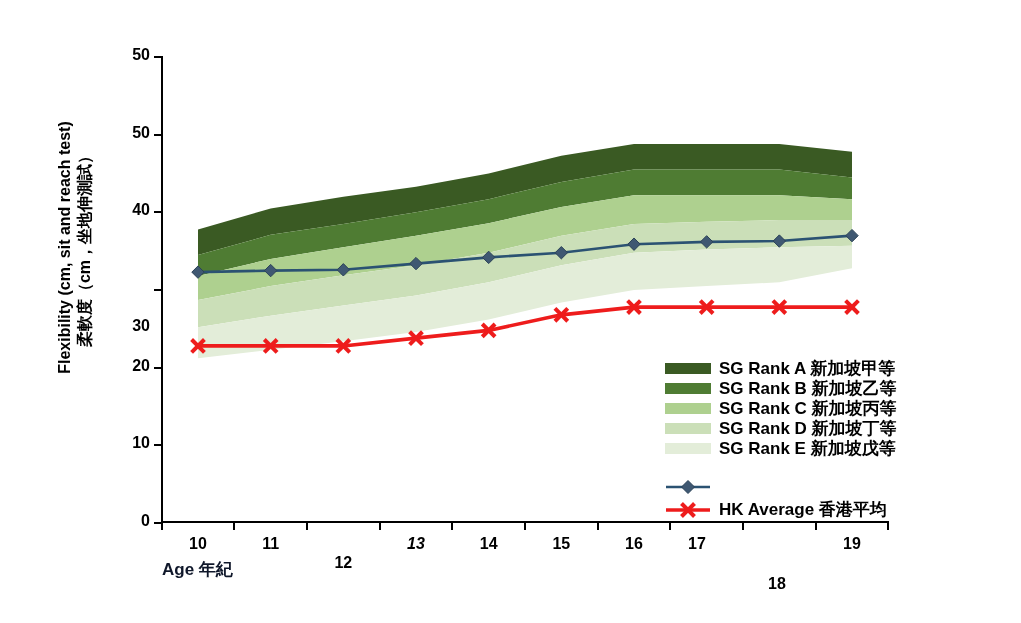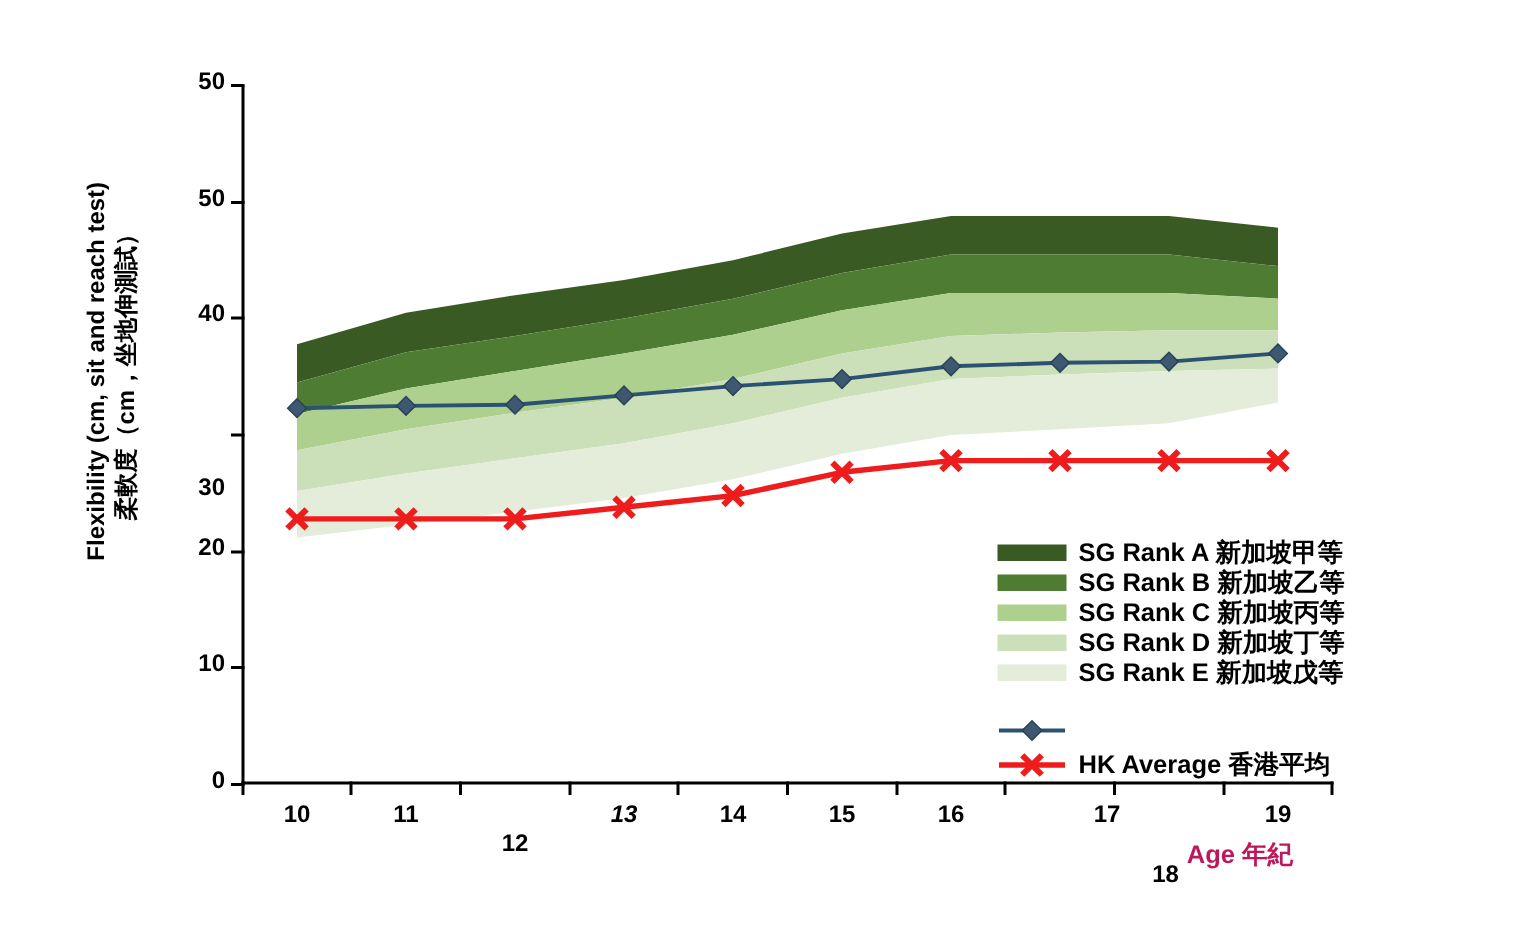--- a/index.html
+++ b/index.html
@@ -9,21 +9,21 @@
   
   .y-axis-title{
     position:absolute;left:-155px;top:228px;width:460px;
     transform:rotate(-90deg);transform-origin:50% 50%;
     text-align:center;font-size:16px;font-weight:bold;color:#000;
     line-height:1.22;white-space:nowrap;
   }
   .y-axis-title .sub{font-weight:bold;}
   .x-axis-title{
     position:absolute;left:162px;top:558px;width:700px;
-    text-align:right;font-size:17px;font-weight:bold;color:#be185d;
+    text-align:left;font-size:17px;font-weight:bold;color:#0f172a;
   }
 
   
   .axis-line-y{position:absolute;left:161px;top:57px;width:2px;height:466px;background:#000;}
   .axis-line-x{position:absolute;left:161px;top:521px;width:728px;height:2px;background:#000;}
 
   .y-tick{position:absolute;left:154px;width:9px;height:2px;background:#000;}
   .y-tick-label{position:absolute;right:0;width:40px;text-align:right;font-size:16px;font-weight:bold;color:#000;}
   .y-label-wrap{position:absolute;left:104px;width:46px;height:0;}
 
@@ -98,21 +98,21 @@
       <div class="x-tick" style="left: 742px;"></div>
       <div class="x-tick" style="left: 814.667px;"></div>
       <div class="x-tick" style="left: 887.333px;"></div>
       <div class="x-tick-label" style="left: 168px;">10</div>
       <div class="x-tick-label" style="left: 240.667px;">11</div>
       <div class="x-tick-label" style="left: 313.333px; margin-top: 19px;">12</div>
       <div class="x-tick-label" style="left: 386px; font-style: italic;">13</div>
       <div class="x-tick-label" style="left: 458.667px;">14</div>
       <div class="x-tick-label" style="left: 531.333px;">15</div>
       <div class="x-tick-label" style="left: 604px;">16</div>
-      <div class="x-tick-label" style="left: 708px;">17</div>
+      <div class="x-tick-label" style="left: 667px;">17</div>
       <div class="x-tick-label" style="left: 747px; margin-top: 40px;">18</div>
       <div class="x-tick-label" style="left: 822px;">19</div>
     </div>
 
   <div id="plot">
     <svg id="plot-svg" width="728" height="466">
         <path d="M 37.00 172.42 L 109.67 151.45 L 182.33 139.80 L 255.00 129.70 L 327.67 116.50 L 400.33 98.64 L 473.00 86.99 L 545.67 86.99 L 618.33 86.99 L 691.00 94.75 L 691.00 120.38 L 618.33 112.62 L 545.67 112.62 L 473.00 112.62 L 400.33 125.04 L 327.67 142.13 L 255.00 155.33 L 182.33 166.98 L 109.67 177.86 L 37.00 198.05 Z" fill="#3a5a23" stroke="none"></path>
         <path d="M 37.00 198.05 L 109.67 177.86 L 182.33 166.98 L 255.00 155.33 L 327.67 142.13 L 400.33 125.04 L 473.00 112.62 L 545.67 112.62 L 618.33 112.62 L 691.00 120.38 L 691.00 142.13 L 618.33 138.25 L 545.67 138.25 L 473.00 138.25 L 400.33 149.90 L 327.67 166.21 L 255.00 178.63 L 182.33 190.28 L 109.67 201.93 L 37.00 219.02 Z" fill="#4f7c33" stroke="none"></path>
         <path d="M 37.00 219.02 L 109.67 201.93 L 182.33 190.28 L 255.00 178.63 L 327.67 166.21 L 400.33 149.90 L 473.00 138.25 L 545.67 138.25 L 618.33 138.25 L 691.00 142.13 L 691.00 163.10 L 618.33 163.10 L 545.67 164.65 L 473.00 166.98 L 400.33 178.63 L 327.67 195.72 L 255.00 208.15 L 182.33 218.24 L 109.67 229.12 L 37.00 243.10 Z" fill="#aed08f" stroke="none"></path>
         <path d="M 37.00 243.10 L 109.67 229.12 L 182.33 218.24 L 255.00 208.15 L 327.67 195.72 L 400.33 178.63 L 473.00 166.98 L 545.67 164.65 L 618.33 163.10 L 691.00 163.10 L 691.00 188.73 L 618.33 190.28 L 545.67 192.61 L 473.00 195.72 L 400.33 208.15 L 327.67 225.23 L 255.00 238.44 L 182.33 248.53 L 109.67 258.63 L 37.00 270.28 Z" fill="#cbdfb8" stroke="none"></path>

